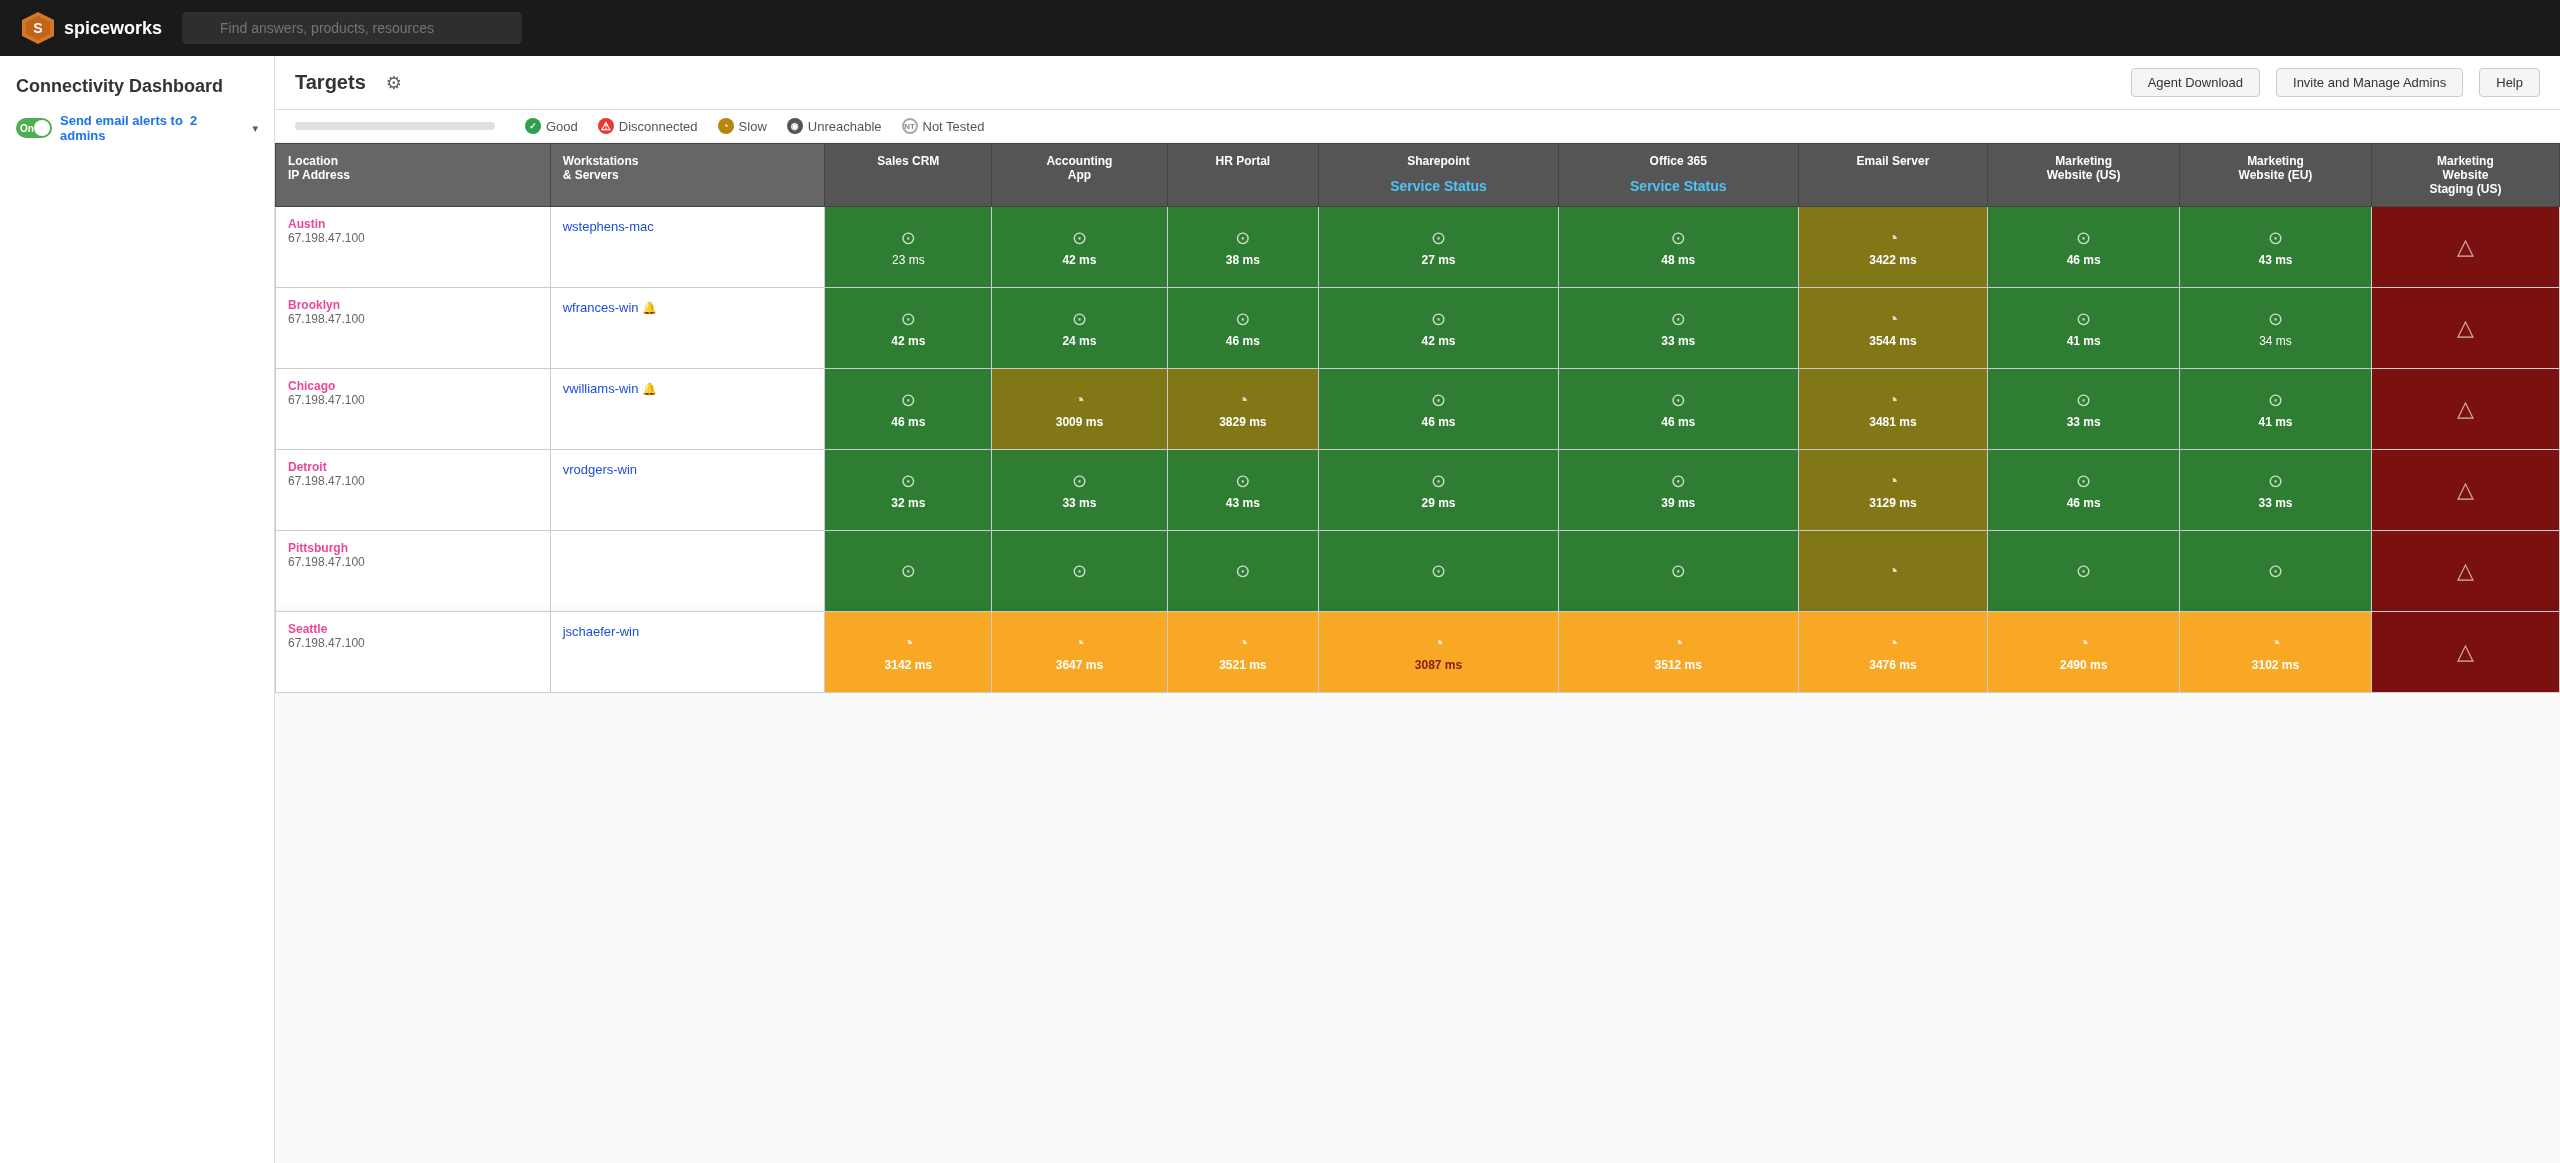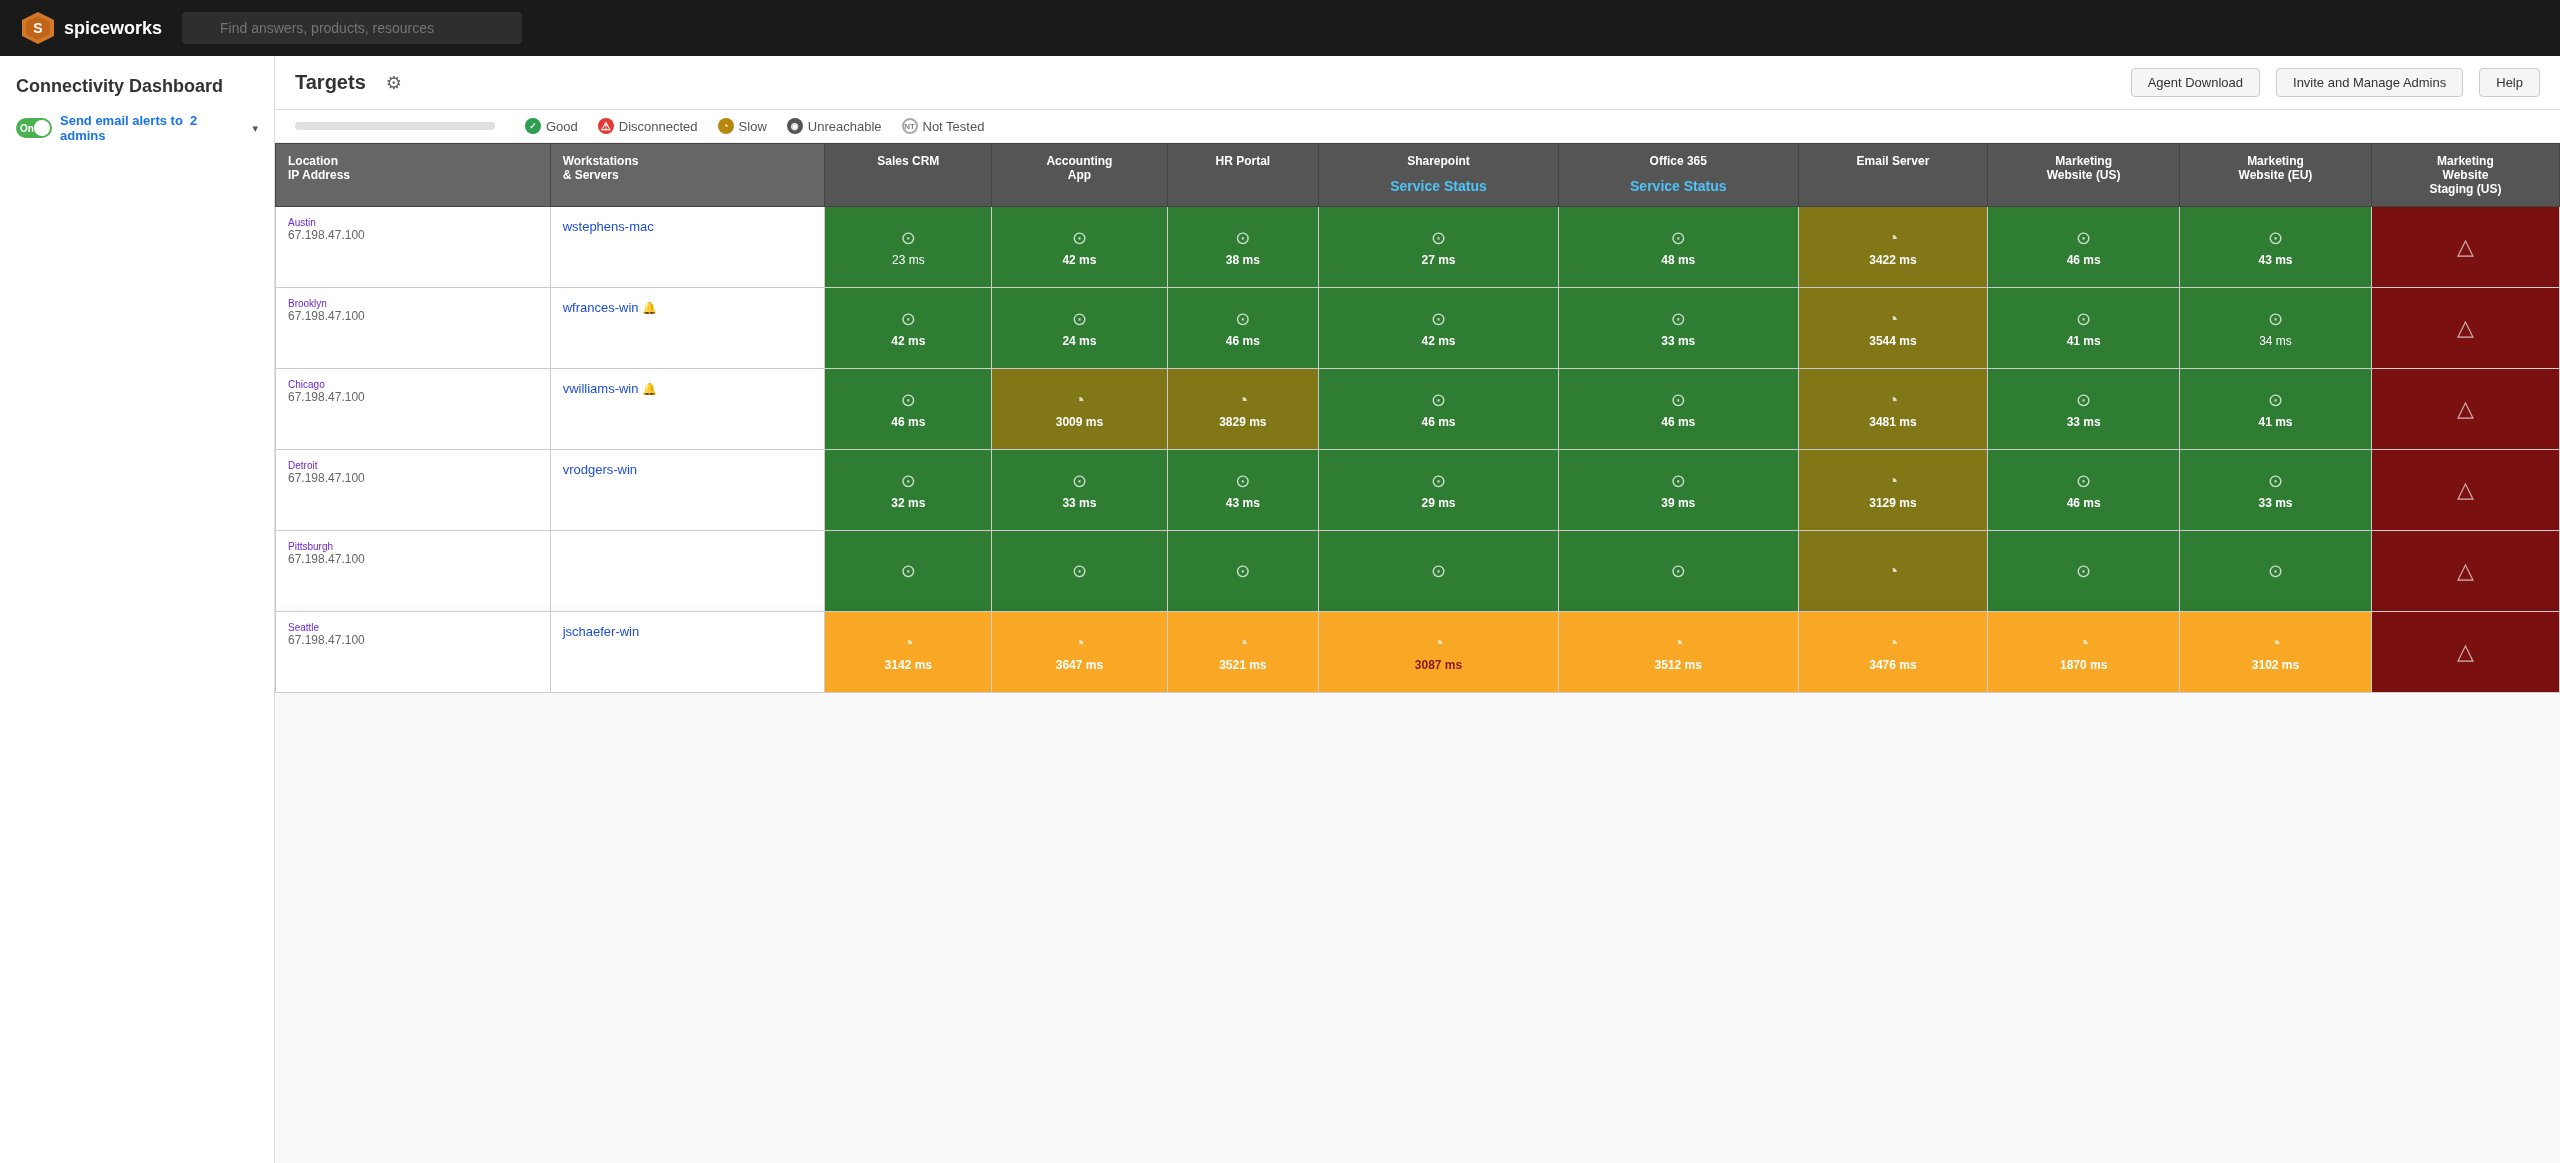--- a/index.html
+++ b/index.html
@@ -256,23 +256,23 @@
       padding: 10px 12px;
       background: #fff;
       vertical-align: top;
     }
     td.workstation-cell {
       padding: 10px 12px;
       background: #fff;
       vertical-align: top;
     }
     .location-name {
-      color: #6d28d9;
-      font-weight: 400;
-      font-size: 10px;
+      color: #ec4899;
+      font-weight: 700;
+      font-size: 12px;
     }
     .location-ip {
       color: #666;
       font-size: 12px;
     }
     .workstation-name {
       color: #1d4ed8;
       font-size: 13px;
     }
     .bell-icon { color: #4fc3f7; font-size: 12px; margin-left: 4px; }
@@ -725,21 +725,21 @@
               </td>
               <td style="padding: 0px;">
                 <div class="status-cell" style="background:#f9a825;width:100%;height:80px;display:flex;flex-direction:column;align-items:center;justify-content:center;gap:4px;cursor:pointer;">
       <span style="font-size:18px;color:rgba(255,255,255,0.75);">◔</span>
       <span class="status-ms" style="font-size:12px;color:#fff;font-weight:600;">3476 ms</span>
     </div>
               </td>
               <td style="padding: 0px;">
                 <div class="status-cell" style="background:#f9a825;width:100%;height:80px;display:flex;flex-direction:column;align-items:center;justify-content:center;gap:4px;cursor:pointer;">
       <span style="font-size:18px;color:rgba(255,255,255,0.75);">◔</span>
-      <span class="status-ms" style="font-size:12px;color:#fff;font-weight:600;">1870 ms</span>
+      <span class="status-ms" style="font-size:12px;color:#fff;font-weight:600;">2490 ms</span>
     </div>
               </td>
               <td style="padding: 0px;">
                 <div class="status-cell" style="background:#f9a825;width:100%;height:80px;display:flex;flex-direction:column;align-items:center;justify-content:center;gap:4px;cursor:pointer;">
       <span style="font-size:18px;color:rgba(255,255,255,0.75);">◔</span>
       <span class="status-ms" style="font-size:12px;color:#fff;font-weight:600;">3102 ms</span>
     </div>
               </td>
               <td style="padding: 0px;">
                 <div class="status-cell" style="background:#7b1010;width:100%;height:80px;display:flex;flex-direction:column;align-items:center;justify-content:center;gap:4px;cursor:pointer;">

